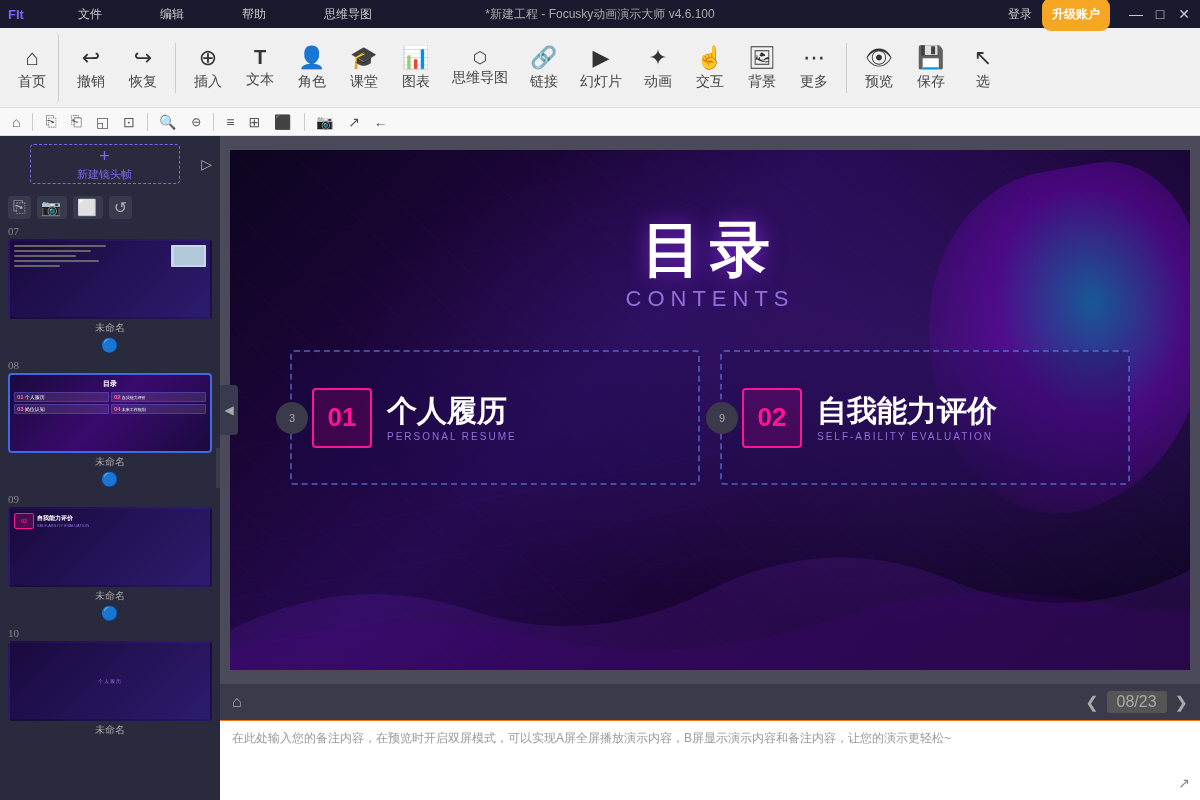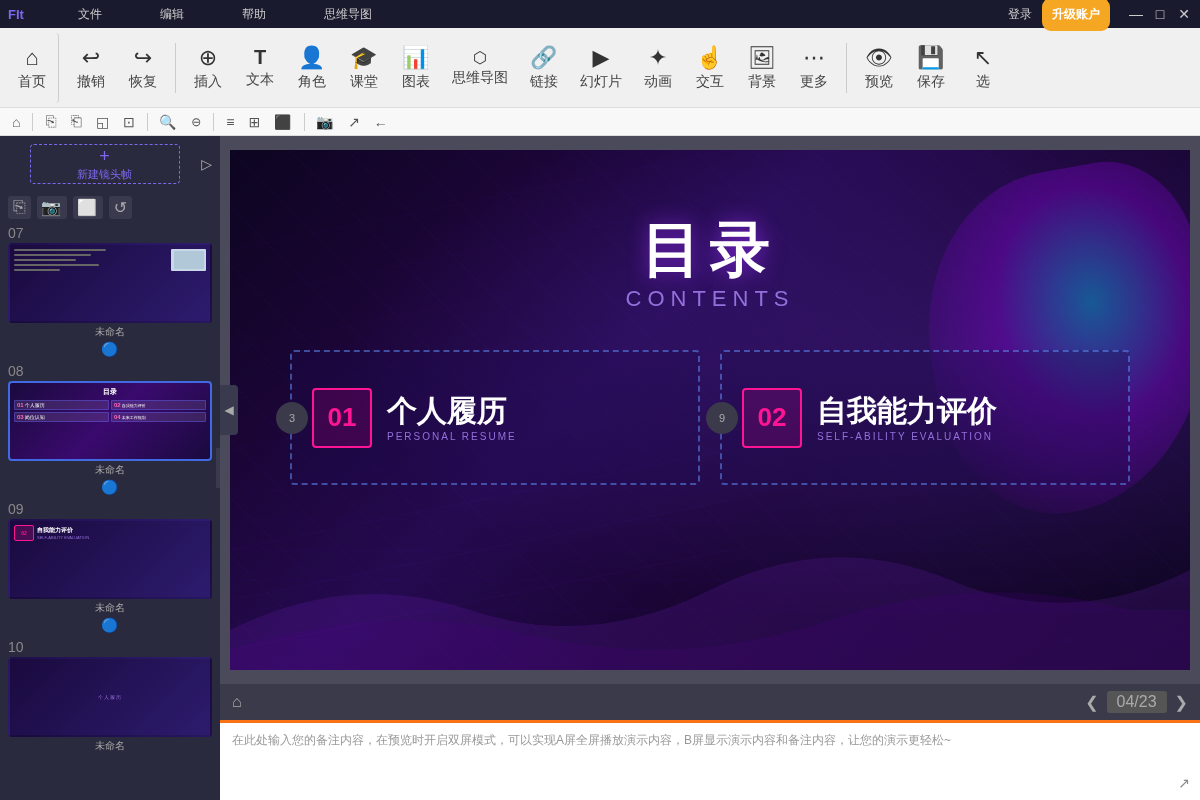--- a/index.html
+++ b/index.html
@@ -39,21 +39,21 @@
     #sidebar-top { padding: 8px; display: flex; align-items: center; justify-content: space-between; }
     #add-frame-btn { display: flex; flex-direction: column; align-items: center; justify-content: center; border: 1px dashed #7b68ee; border-radius: 4px; width: 150px; height: 40px; cursor: pointer; color: #7b68ee; font-size: 11px; margin: 0 auto; }
     #add-frame-btn .plus { font-size: 18px; }
     #sidebar-tools { display: flex; gap: 6px; padding: 4px 8px 6px 8px; justify-content: flex-start; }
     #sidebar-tools span { font-size: 16px; color: #aaa; cursor: pointer; padding: 2px 5px; border-radius: 3px; background: #3a3a4e; }
     #slides-list { flex: 1; overflow-y: auto; padding: 0 8px 8px 8px; }
     #slides-list::-webkit-scrollbar { width: 4px; }
     #slides-list::-webkit-scrollbar-thumb { background: #555; border-radius: 2px; }
 
     .slide-item { margin-bottom: 6px; position: relative; }
-    .slide-number { font-size: 14px; color: #888; margin-bottom: 2px; }
+    .slide-number { font-size: 11px; color: #888; margin-bottom: 2px; font-family: Liberation Serif, serif; }
     .slide-thumb { width: 100%; height: 80px; border-radius: 4px; border: 2px solid transparent; cursor: pointer; overflow: hidden; position: relative; display: flex; align-items: center; justify-content: center; }
     .slide-thumb.active { border-color: #4169e1; }
     .slide-name { font-size: 10px; color: #aaa; text-align: center; margin-top: 2px; }
     .slide-expand-icon { text-align: center; color: #4169e1; font-size: 14px; margin: 2px 0 4px 0; }
 
     
     .thumb-07 { background: linear-gradient(135deg, #1a0a3e 0%, #2d1b6e 100%); }
     .thumb-08 { background: linear-gradient(135deg, #1a0a3e 0%, #3a0a6e 50%, #1a0a3e 100%); }
     .thumb-09 { background: linear-gradient(135deg, #1a0a3e 0%, #2d1b6e 100%); }
     .thumb-10 { background: linear-gradient(135deg, #1a0a3e 0%, #2d1b6e 100%); }
@@ -94,21 +94,21 @@
     .card-en { font-size: 10px; color: #9370db; letter-spacing: 2px; margin-top: 4px; }
 
     
     #canvas-bottom { height: 36px; background: #3a3a4a; display: flex; align-items: center; justify-content: space-between; padding: 0 12px; }
     #canvas-nav { display: flex; align-items: center; gap: 8px; }
     #canvas-nav span { font-size: 16px; cursor: pointer; color: #aaa; }
     #page-indicator { font-size: 13px; color: #fff; background: #555; padding: 2px 10px; border-radius: 3px; }
     #home-icon-bottom { font-size: 16px; color: #aaa; cursor: pointer; }
 
     
-    #notes-area { height: 80px; background: #fff; border-top: 3px solid #f97316; padding: 8px 12px; color: #999; font-size: 12px; line-height: 1.6; position: relative; }
+    #notes-area { height: 80px; background: #fff; border-top: 1px solid #f97316; padding: 8px 12px; color: #999; font-size: 12px; line-height: 1.6; position: relative; }
     #notes-expand { position: absolute; bottom: 6px; right: 10px; color: #888; cursor: pointer; font-size: 14px; }
 
     
     .t07-row { display: flex; gap: 3px; align-items: flex-start; }
     .t07-left { flex: 1; }
     .t07-line-sm { height: 2px; background: #666; border-radius: 1px; margin-bottom: 3px; width: 80%; }
     .t07-img-box { width: 35px; height: 22px; background: #c8d8e8; border-radius: 1px; display: flex; align-items: center; justify-content: center; font-size: 4px; color: #666; }
 
     
     .t09-badge { width: 20px; height: 16px; background: rgba(255,20,147,0.2); border: 1px solid #ff1493; border-radius: 2px; display: flex; align-items: center; justify-content: center; font-size: 5px; color: #ff1493; font-weight: bold; }
@@ -121,20 +121,21 @@
 <div id="titlebar">
   <div id="titlebar-left">
     <span id="titlebar-logo">FIt</span>
     <div id="titlebar-menu">
       <span>文件</span>
       <span>编辑</span>
       <span>帮助</span>
       <span>思维导图</span>
     </div>
   </div>
+  <span id="titlebar-title">*新建工程 - Focusky动画演示大师 v4.6.100</span>
   <div id="titlebar-right">
     <span id="login-btn">登录</span>
     <span id="upgrade-btn">升级账户</span>
     <div id="win-controls">
       <span>—</span>
       <span>□</span>
       <span>✕</span>
     </div>
   </div>
 </div>
@@ -422,21 +423,21 @@
         </div>
 
       </div>
 
     </div>
 
     <div id="canvas-bottom">
       <span id="home-icon-bottom">⌂</span>
       <div id="canvas-nav">
         <span>❮</span>
-        <span id="page-indicator">04/23</span>
+        <span id="page-indicator">08/23</span>
         <span>❯</span>
       </div>
     </div>
 
     <div id="notes-area">
       <span>在此处输入您的备注内容，在预览时开启双屏模式，可以实现A屏全屏播放演示内容，B屏显示演示内容和备注内容，让您的演示更轻松~</span>
       <span id="notes-expand">↗</span>
     </div>
 
   </div>

